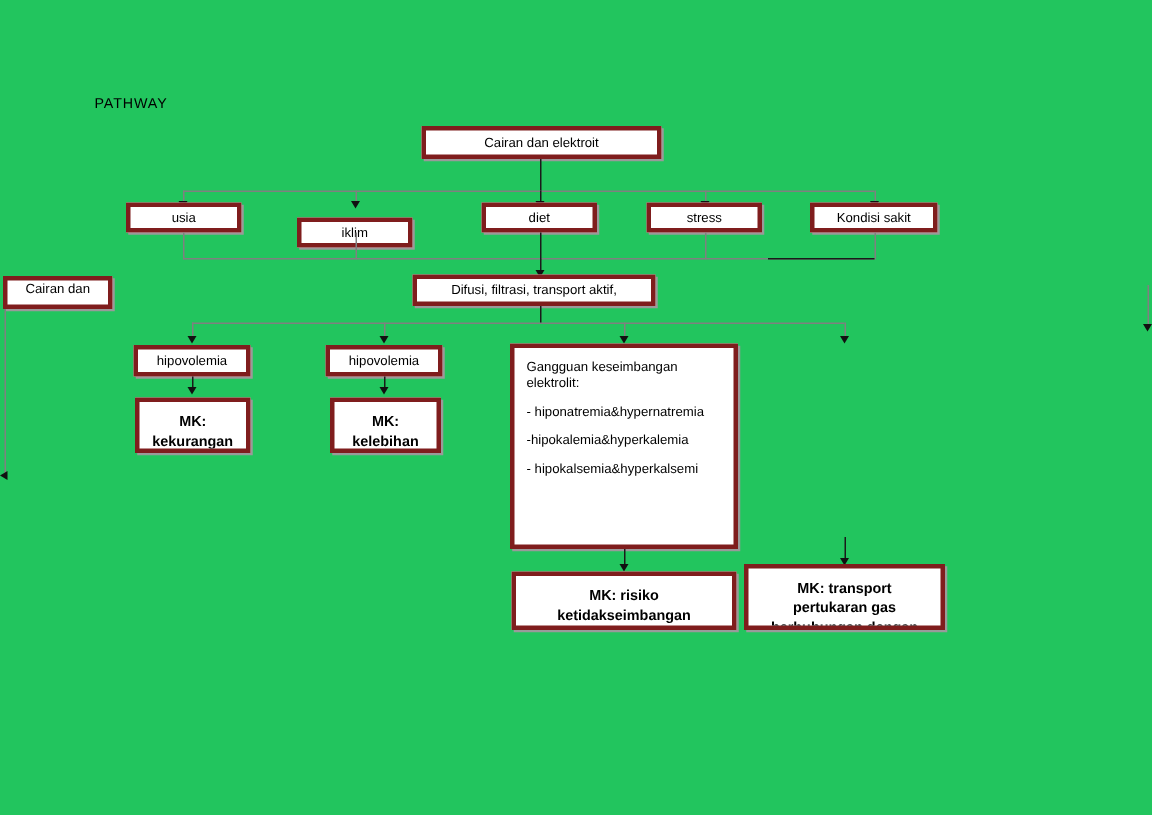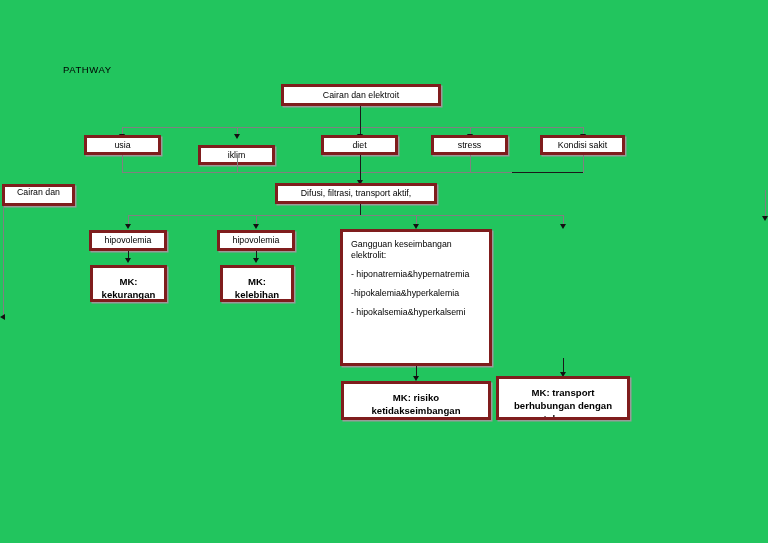--- a/index.html
+++ b/index.html
@@ -220,17 +220,17 @@
   <div class="abs arrow-down" style="left:559.5px; top:372px;"></div>
 
   <div class="abs box mk-box shadow-box" style="left:341px; top:381px; width:150px; height:39px;">
     <div>MK: risiko</div>
     <div>ketidakseimbangan</div>
     <div>elektrolit</div>
   </div>
 
   <div class="abs box mk-box shadow-box" style="left:496px; top:376px; width:134px; height:44px;">
     <div>MK: transport</div>
+    <div>pertukaran gas</div>
     <div>berhubungan dengan</div>
-    <div>pertukaran gas</div>
   </div>
 
 </div>
 
 </body></html>

